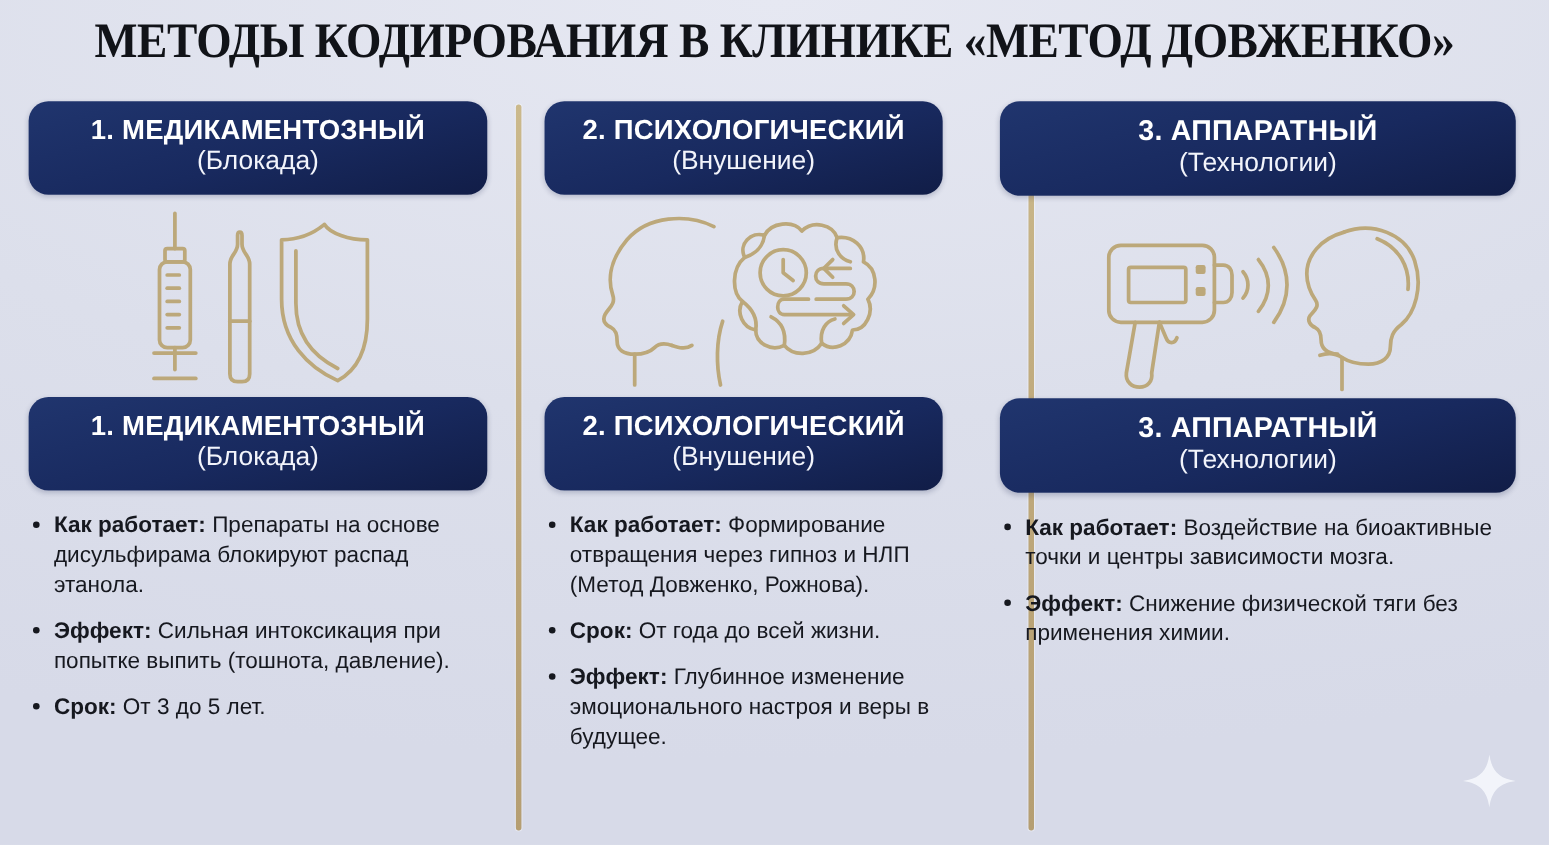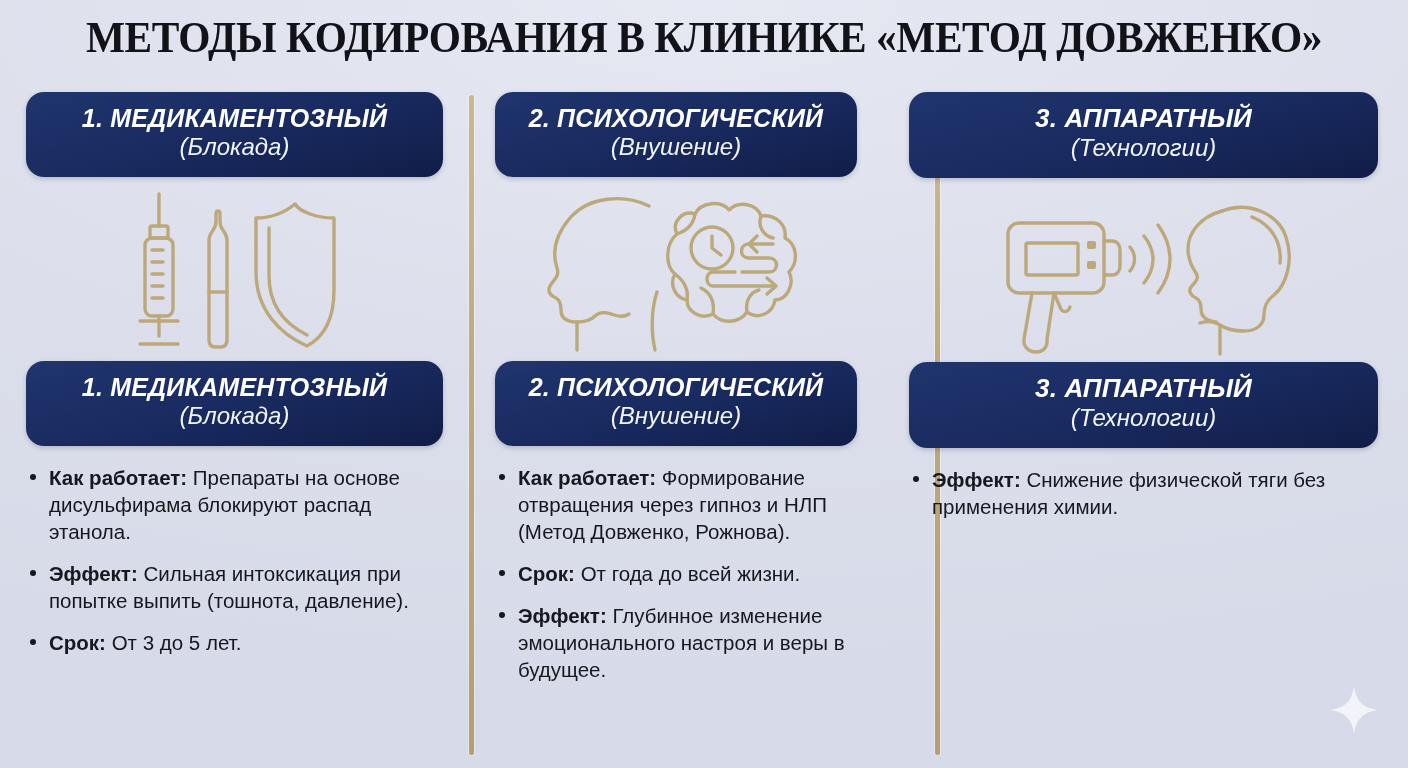--- a/index.html
+++ b/index.html
@@ -67,21 +67,20 @@
 
   
   .navy-card {
     background:linear-gradient(165deg,#1d2f66 0%,#172category 0%,#16265a 55%,#101c46 100%);
     background:linear-gradient(165deg,#20356e 0%,#18295e 55%,#111d47 100%);
     border-radius:18px;
     padding:12px 14px 15px;
     text-align:center;
     color:#ffffff;
     box-shadow:0 2px 5px rgba(30,40,80,.22);
-    font-style:italic;
   }
   .navy-card .nc-main {
     font-size:26px;
     font-weight:700;
     letter-spacing:0.2px;
     line-height:1.12;
     white-space:nowrap;
   }
   .navy-card .nc-sub {
     font-size:24px;
@@ -280,20 +279,23 @@
       </svg>
     </div>
 
     <div class="navy-card">
       <div class="nc-main">3. АППАРАТНЫЙ</div>
       <div class="nc-sub">(Технологии)</div>
     </div>
 
     <ul class="bullets">
       <li>
+        <b>Как работает:</b><span> Воздействие на биоактивные точки и центры зависимости мозга.</span>
+      </li>
+      <li>
         <b>Эффект:</b><span> Снижение физической тяги без применения химии.</span>
       </li>
     </ul>
   </div>
 
 </div>
 
 <div class="sparkle">
   <svg width="52" height="52" viewBox="0 0 52 52">
     <path d="M26 2 C28 17 35 24 50 26 C35 28 28 35 26 50 C24 35 17 28 2 26 C17 24 24 17 26 2 Z" fill="#f3f5fb" opacity="0.95"></path>

